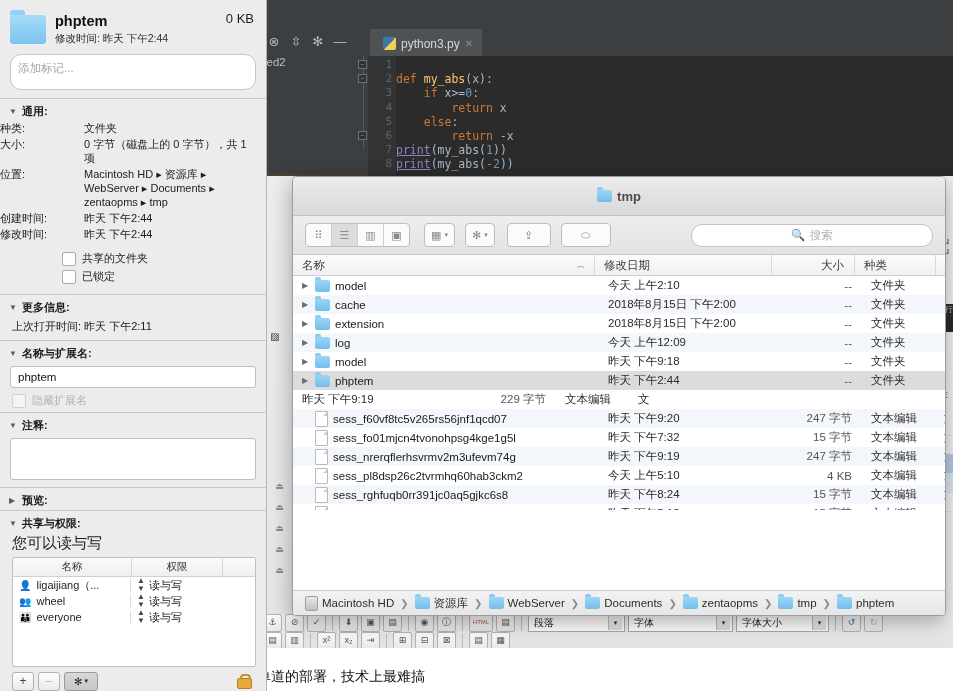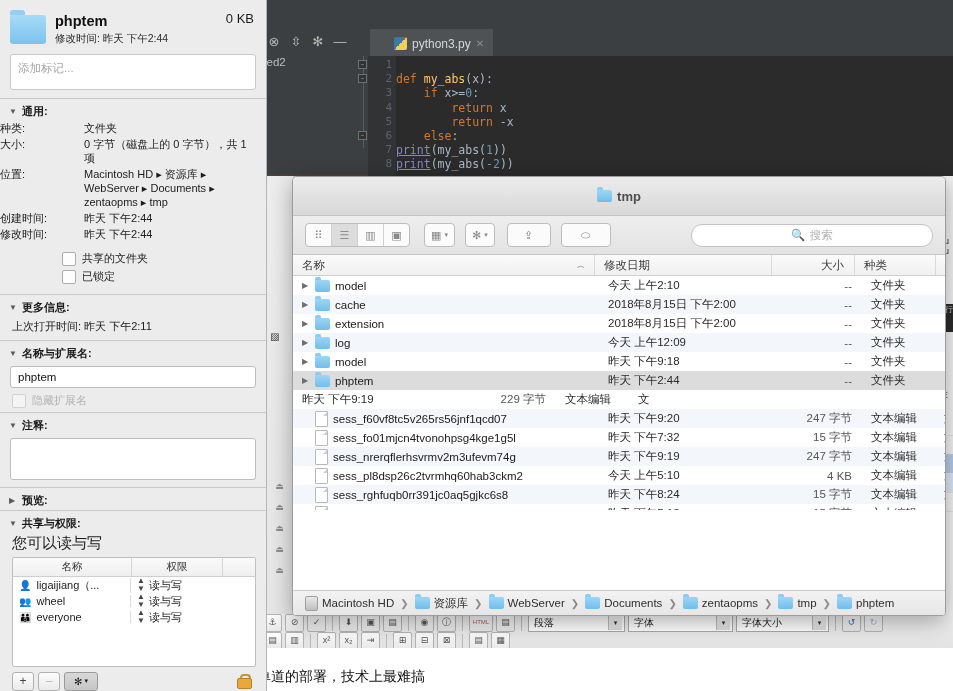--- a/index.html
+++ b/index.html
@@ -25,21 +25,21 @@
   #rtf-text{position:absolute;left:257px;top:668px;font-size:14px;color:#111;white-space:nowrap;
       font-family:"DejaVu Sans",sans-serif;}
 
   
   #ide{position:absolute;left:255px;top:0;width:698px;height:176px;background:#3c3f41;overflow:hidden;}
   #ide-titlebar{position:absolute;left:0;top:0;width:698px;height:26px;background:#3c3f41;}
   #ide-toolstrip{position:absolute;left:0;top:26px;width:698px;height:31px;background:#3c3f41;
       display:flex;align-items:center;}
   .ide-ic{width:22px;height:22px;display:flex;align-items:center;justify-content:center;color:#b9b9b9;font-size:13px;}
   #ide-tab{position:absolute;left:115px;top:29px;height:25px;background:#4e5254;border-top:2px solid #4e5254;
-      display:flex;align-items:center;padding:0 9px 0 24px;gap:5px;color:#d6d6d6;font-size:12px;}
+      display:flex;align-items:center;padding:0 9px 0 13px;gap:5px;color:#d6d6d6;font-size:12px;}
   .pyicon{width:13px;height:13px;border-radius:2px;position:relative;overflow:hidden;
       background:linear-gradient(135deg,#3c78aa 0 50%,#f5d04e 50% 100%);}
   #ide-leftfile{position:absolute;left:0;top:56px;color:#bdbdbd;font-size:11.5px;}
   #ide-leftpanel{position:absolute;left:0;top:56px;width:113px;height:120px;background:#3c3f41;}
   #ide-hl{position:absolute;left:0;top:118px;width:113px;height:15px;background:#4c4133;}
   #editor{position:absolute;left:113px;top:56px;right:0;bottom:0;background:#2b2b2b;}
   #gutter{position:absolute;left:0;top:0;width:28px;height:100%;background:#313335;color:#606366;
       font-family:"DejaVu Sans Mono","Liberation Mono",monospace;font-size:11px;text-align:right;
       padding-top:2px;box-sizing:border-box;}
   #gutter div{height:14.2px;padding-right:4px;}
@@ -114,21 +114,21 @@
   #info{position:absolute;left:0;top:0;width:266px;height:691px;background:#ececec;
       border-right:1px solid #b4b4b4;overflow:hidden;font-size:11px;color:#1c1c1c;}
   #info-header{height:46px;display:flex;align-items:center;padding:6px 10px 0 10px;gap:9px;position:relative;}
   #big-folder{width:36px;height:29px;border-radius:2px 3px 3px 3px;position:relative;
       background:linear-gradient(#a6dbf7,#7cc3ee);}
   #big-folder:before{content:"";position:absolute;left:0;top:-5px;width:15px;height:5px;
       border-radius:3px 3px 0 0;background:#93cff3;}
   #info-name{font-size:14.5px;font-weight:bold;color:#111;line-height:16px;}
   #info-sub{font-size:10.5px;color:#2c2c2c;margin-top:3px;}
   #info-size{position:absolute;right:12px;top:11px;font-size:13px;color:#1c1c1c;}
-  #tagbox{margin:2px 10px 0 10px;height:36px;background:#fff;border:1px solid #c7c7c7;border-radius:3px;
+  #tagbox{margin:2px 10px 0 10px;height:36px;background:#fff;border:1px solid #c7c7c7;border-radius:11px;
       display:flex;align-items:flex-start;padding:6px 7px;color:#a6a6a6;font-size:11.5px;box-sizing:border-box;}
   .sect{border-top:1px solid #c9c9c9;padding:5px 0 4px 0;}
   .sect-head{display:flex;align-items:center;gap:5px;padding-left:9px;font-weight:bold;font-size:11px;color:#1a1a1a;}
   .tri{font-size:8px;color:#5a5a5a;width:8px;}
   .kv{display:flex;padding:0 10px 0 0;margin-top:2px;line-height:14px;}
   .kv .k{width:78px;text-align:left;padding-right:6px;color:#1c1c1c;flex:none;}
   .kv .v{flex:1;color:#1c1c1c;}
   .cbrow{display:flex;align-items:center;gap:6px;margin:3px 0 0 62px;}
   .cbox{width:12px;height:12px;border:1px solid #adadad;background:#fdfdfd;border-radius:2px;}
   .finfo-line{padding:4px 0 2px 12px;}
@@ -193,22 +193,22 @@
       <div>5</div>
       <div>6</div>
       <div>7</div>
       <div>8</div>
     </div>
     <div id="codearea">
       <div class="ln"></div>
       <div class="ln"><span class="kw">def</span> <span class="fn">my_abs</span>(x):</div>
       <div class="ln">    <span class="kw">if</span> x&gt;=<span class="num">0</span>:</div>
       <div class="ln">        <span class="kw">return</span> x</div>
+      <div class="ln">    <span class="kw">else</span>:</div>
       <div class="ln">        <span class="kw">return</span> -x</div>
-      <div class="ln">    <span class="kw">else</span>:</div>
       <div class="ln"><span class="pfn">print</span>(my_abs(<span class="num">1</span>))</div>
       <div class="ln"><span class="pfn">print</span>(my_abs(<span class="num">-2</span>))</div>
     </div>
   </div>
   <div id="foldline"></div>
   <div class="foldmark" style="top:60px">−</div>
   <div class="foldmark" style="top:74px">−</div>
   <div class="foldmark" style="top:131px">−</div>
 </div>
 

